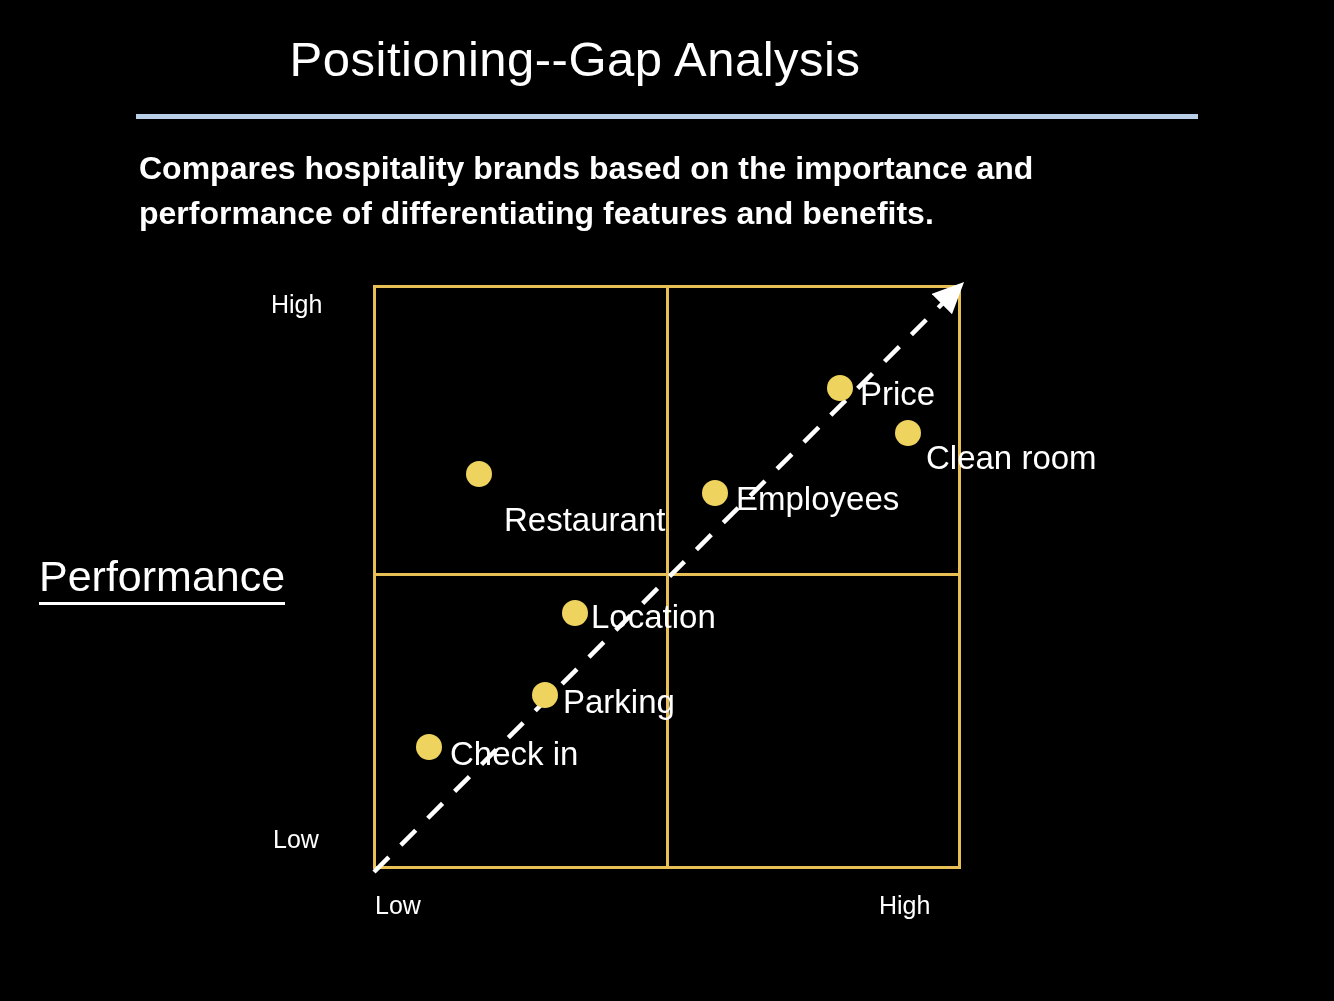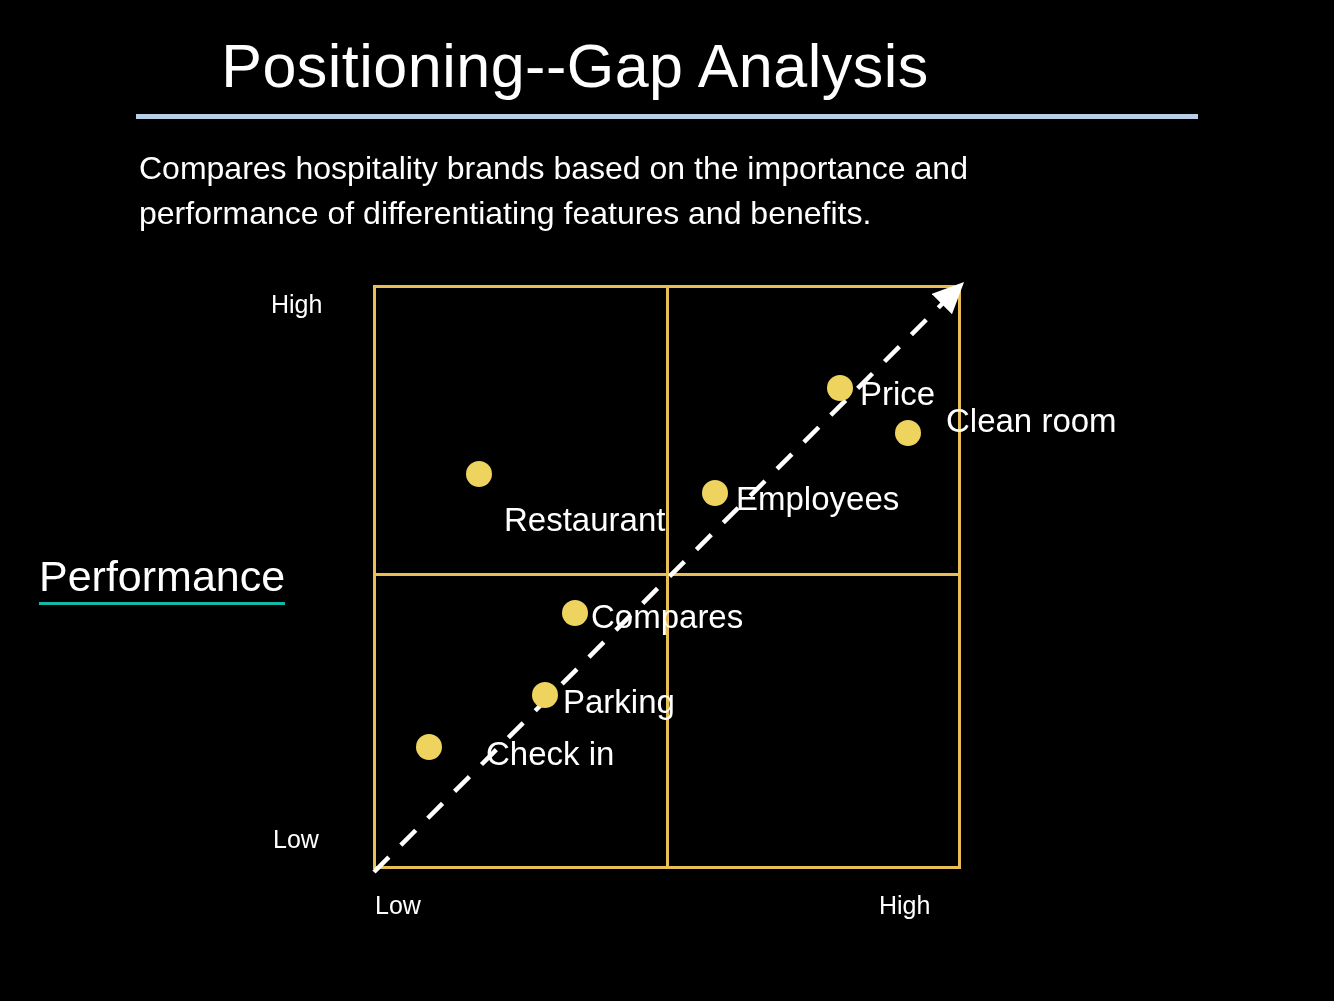--- a/index.html
+++ b/index.html
@@ -20,42 +20,42 @@
   }
 
   
   #slide-title {
     position: absolute;
     left: 0;
     top: 34px;
     width: 1150px;
     text-align: center;
     color: #ffffff;
-    font-size: 61px;
+    font-size: 49px;
     font-weight: 400;
     letter-spacing: 0.5px;
     line-height: 1.05;
     white-space: nowrap;
   }
   #title-divider {
     position: absolute;
     left: 136px;
     top: 114px;
     width: 1062px;
     height: 5px;
     background: #b9cfe7;
   }
   #subtitle {
     position: absolute;
     left: 139px;
     top: 146px;
     width: 960px;
     color: #ffffff;
     font-size: 32px;
-    font-weight: 400;
+    font-weight: 700;
     line-height: 1.42;
   }
 
   
   #plot-frame {
     position: absolute;
     left: 373px;
     top: 285px;
     width: 588px;
     height: 584px;
@@ -120,21 +120,21 @@
   #x-axis-low   { left: 375px; top: 893px; }
   #x-axis-high  { left: 879px; top: 893px; }
 
   .axis-title {
     position: absolute;
     color: #ffffff;
     font-size: 43px;
     font-weight: 400;
     white-space: nowrap;
     line-height: 1;
-    border-bottom: 3px solid #14b8a6;
+    border-bottom: 3px solid #ffffff;
     padding-bottom: 4px;
   }
   #y-axis-title { left: 39px; top: 555px; }
   #x-axis-title { left: 537px; top: 927px; }
 </style>
 </head>
 <body>
 
 <div id="slide">
 
@@ -154,36 +154,36 @@
         <path d="M0,0 L7,3.2 L0,6.4 Z" fill="#ffffff"></path>
       </marker>
     </defs>
     <line x1="14" y1="600" x2="592" y2="22" stroke="#ffffff" stroke-width="4.5" stroke-dasharray="21 17" stroke-linecap="butt" marker-end="url(#arrowhead)"></line>
   </svg>
 
   <div class="data-point" style="left:827px; top:375px;"></div>
   <div class="point-label" style="left:860px; top:377px;">Price</div>
 
   <div class="data-point" style="left:895px; top:420px;"></div>
-  <div class="point-label" style="left:926px; top:404px;margin-left:20px;">Clean room</div>
+  <div class="point-label" style="left:926px; top:441px;">Clean room</div>
 
   <div class="data-point" style="left:466px; top:461px;"></div>
   <div class="point-label" style="left:504px; top:463px;margin-top:40px;">Restaurant</div>
 
   <div class="data-point" style="left:702px; top:480px;"></div>
   <div class="point-label" style="left:736px; top:482px;">Employees</div>
 
   <div class="data-point" style="left:562px; top:600px;"></div>
-  <div class="point-label" style="left:591px; top:600px;">Compares</div>
+  <div class="point-label" style="left:591px; top:600px;">Location</div>
 
   <div class="data-point" style="left:532px; top:682px;"></div>
   <div class="point-label" style="left:563px; top:685px;">Parking</div>
 
   <div class="data-point" style="left:416px; top:734px;"></div>
-  <div class="point-label" style="left:450px; top:737px;margin-left:36px;">Check in</div>
+  <div class="point-label" style="left:450px; top:737px;">Check in</div>
 
   <div id="y-axis-high" class="axis-tick">High</div>
   <div id="y-axis-low" class="axis-tick">Low</div>
   <div id="x-axis-low" class="axis-tick">Low</div>
   <div id="x-axis-high" class="axis-tick">High</div>
 
   <div id="y-axis-title" class="axis-title">Performance</div>
 
 </div>
 

